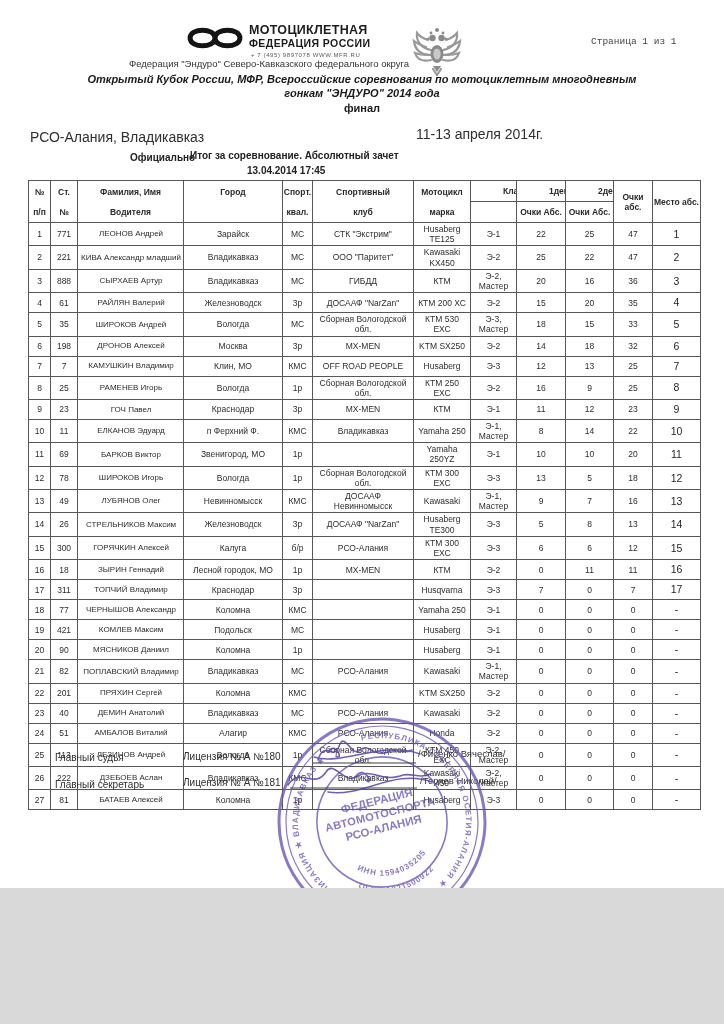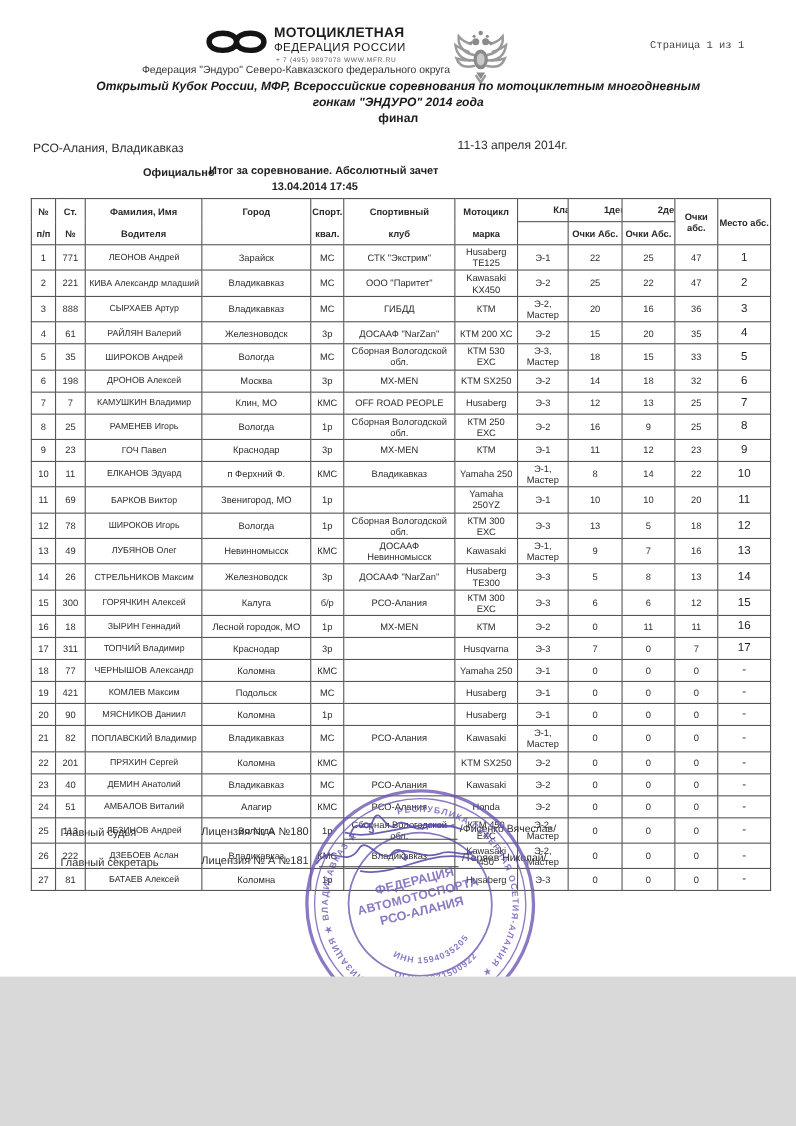--- a/index.html
+++ b/index.html
@@ -5,31 +5,31 @@
   html,body { margin:0; padding:0; background:#d9d9d9; }
   .page {
     position:relative; width:724px; height:888px; margin:0 auto;
     background:#ffffff; overflow:hidden;
     font-family:"Liberation Sans", sans-serif; color:#2b2b2b;
   }
   .abs { position:absolute; }
 
   
   .org-name1 { font-size:12.5px; font-weight:bold; color:#1c1c1c; letter-spacing:.3px; }
-  .org-name2 { font-size:10.5px; font-weight:normal; color:#1c1c1c; letter-spacing:.4px; }
+  .org-name2 { font-size:10.5px; font-weight:bold; color:#1c1c1c; letter-spacing:.4px; }
   .contact   { font-size:6px; color:#5a5a5a; letter-spacing:.6px; }
   .suborg    { font-size:9.5px; color:#333; }
   .page-ind  { font-size:9.5px; color:#444;font-family:Liberation Mono, monospace; }
 
   
   .title-block { left:0; top:73px; width:724px; text-align:center; }
   .t1,.t2 { font-size:11px; font-weight:bold; font-style:italic; color:#1a1a1a; line-height:1.25; }
   .t3 { font-size:11px; font-weight:bold; color:#1a1a1a; margin-top:1px; }
   .t4 { font-family:"Liberation Serif", serif; font-size:10.5px; font-weight:bold; color:#1a1a1a; margin-top:4px; }
-  .loc, .dates { font-size:11px; color:#2f2f2f; }
+  .loc, .dates { font-size:14px; color:#2f2f2f; }
   .result-title, .official, .timestamp { font-size:10px; font-weight:bold; color:#222; }
 
   
   table.results {
     position:absolute; left:28px; top:180px; width:672px;
     border-collapse:collapse; table-layout:fixed;
   }
   table.results th, table.results td {
     border:1px solid #565656; overflow:hidden;
   }

